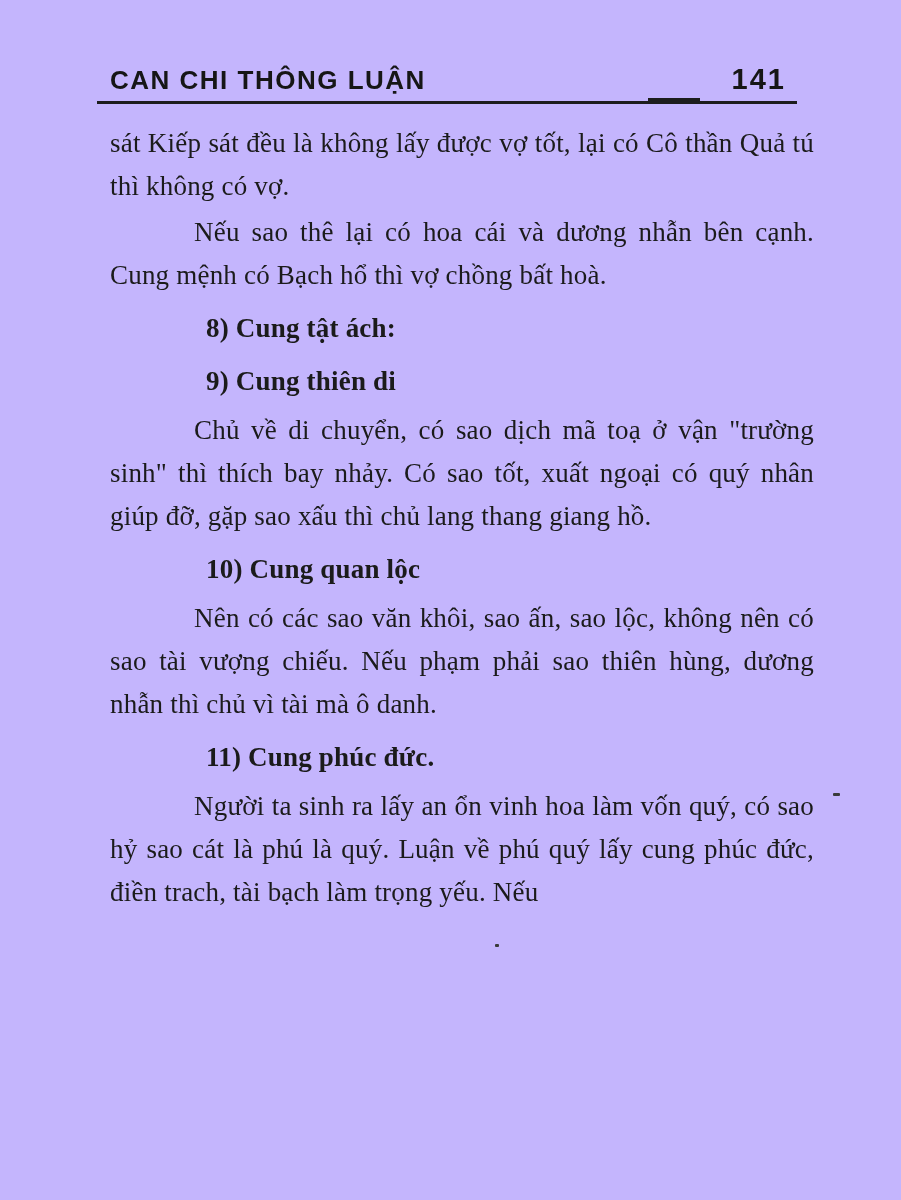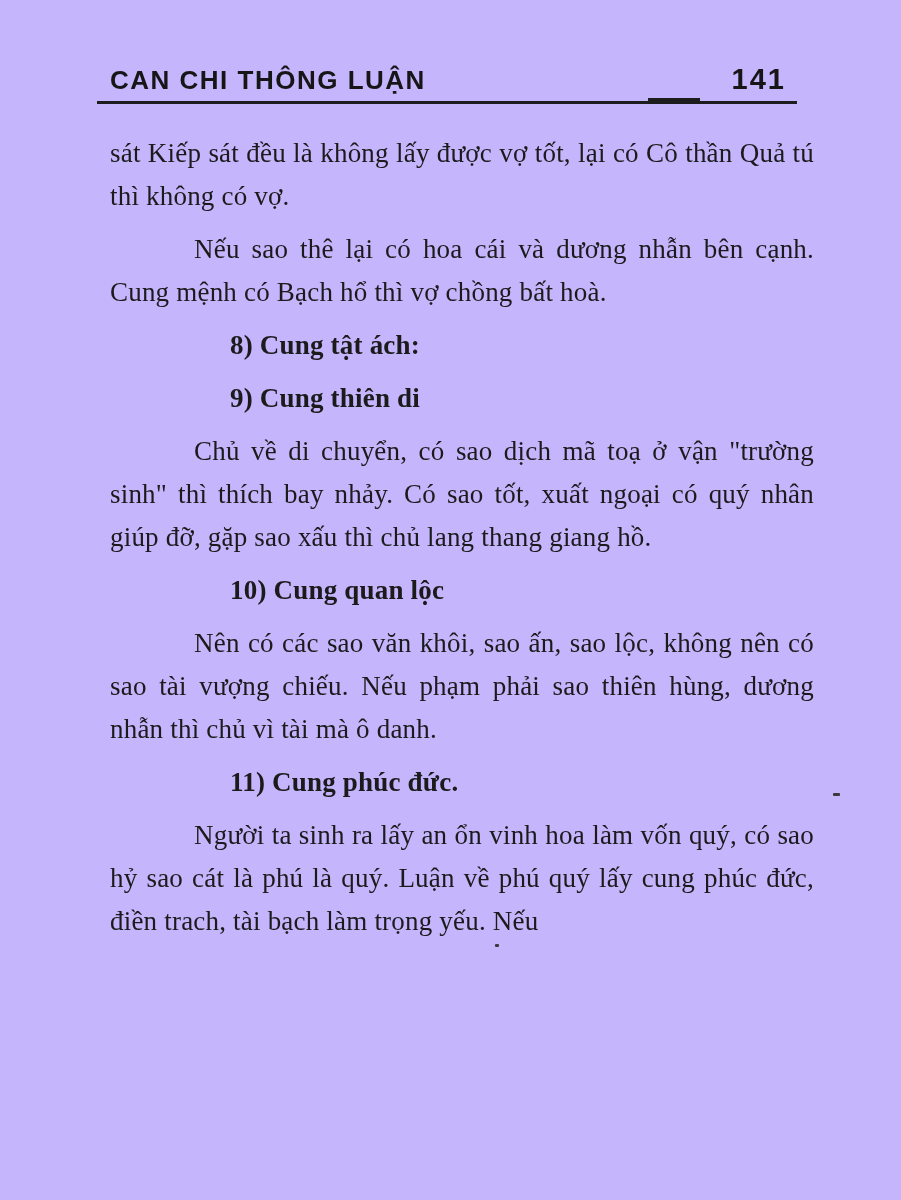--- a/index.html
+++ b/index.html
@@ -59,28 +59,28 @@
     position: absolute;
     left: 110px;
     top: 122px;
     width: 704px;
     font-size: 27px;
     line-height: 43px;
     text-align: justify;
     letter-spacing: 0.2px;
   }
   .para {
-    margin: 10px 0 3px 0;
+    margin: 0 0 3px 0;
     text-indent: 84px;
   }
   .para.noindent {
     text-indent: 0;
   }
   .heading {
-    margin: 10px 0 6px 120px;
+    margin: 10px 0 6px 96px;
     font-size: 27px;
     font-weight: 700;
     text-align: left;
     text-indent: 0;
   }
   
   .speck {
     position: absolute;
     background: #3a3a3a;
     border-radius: 1px;

